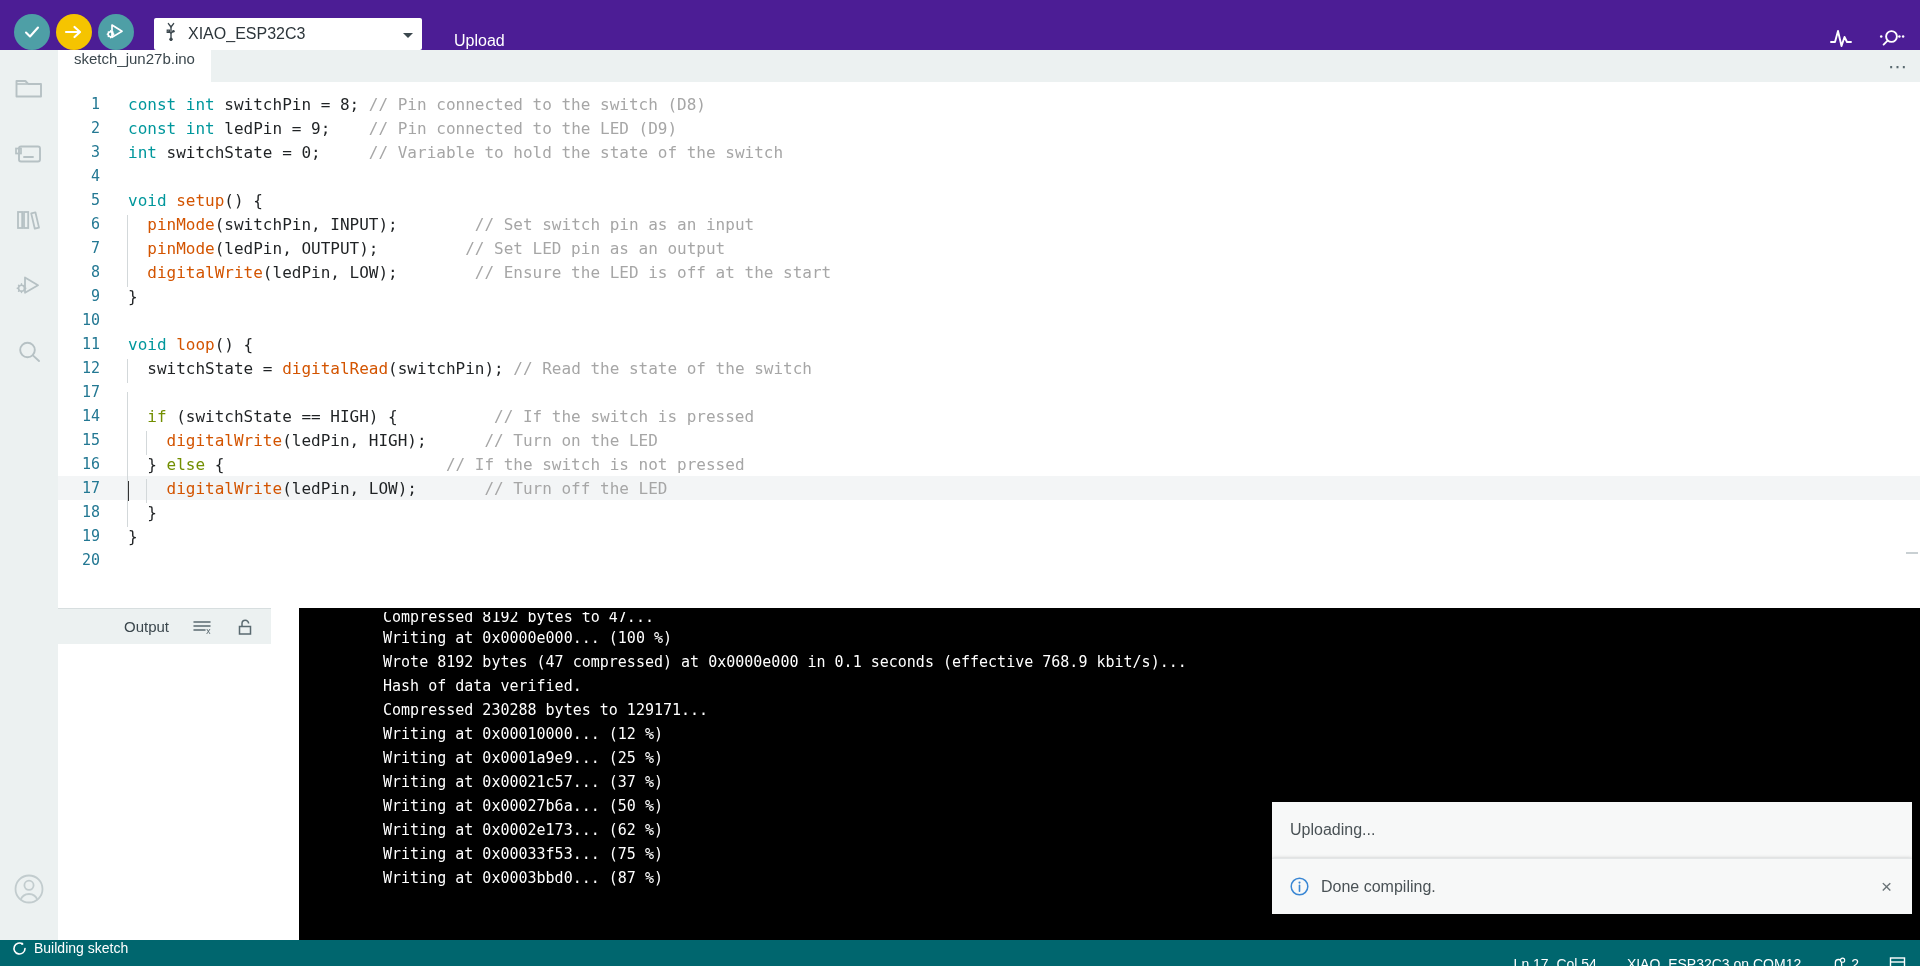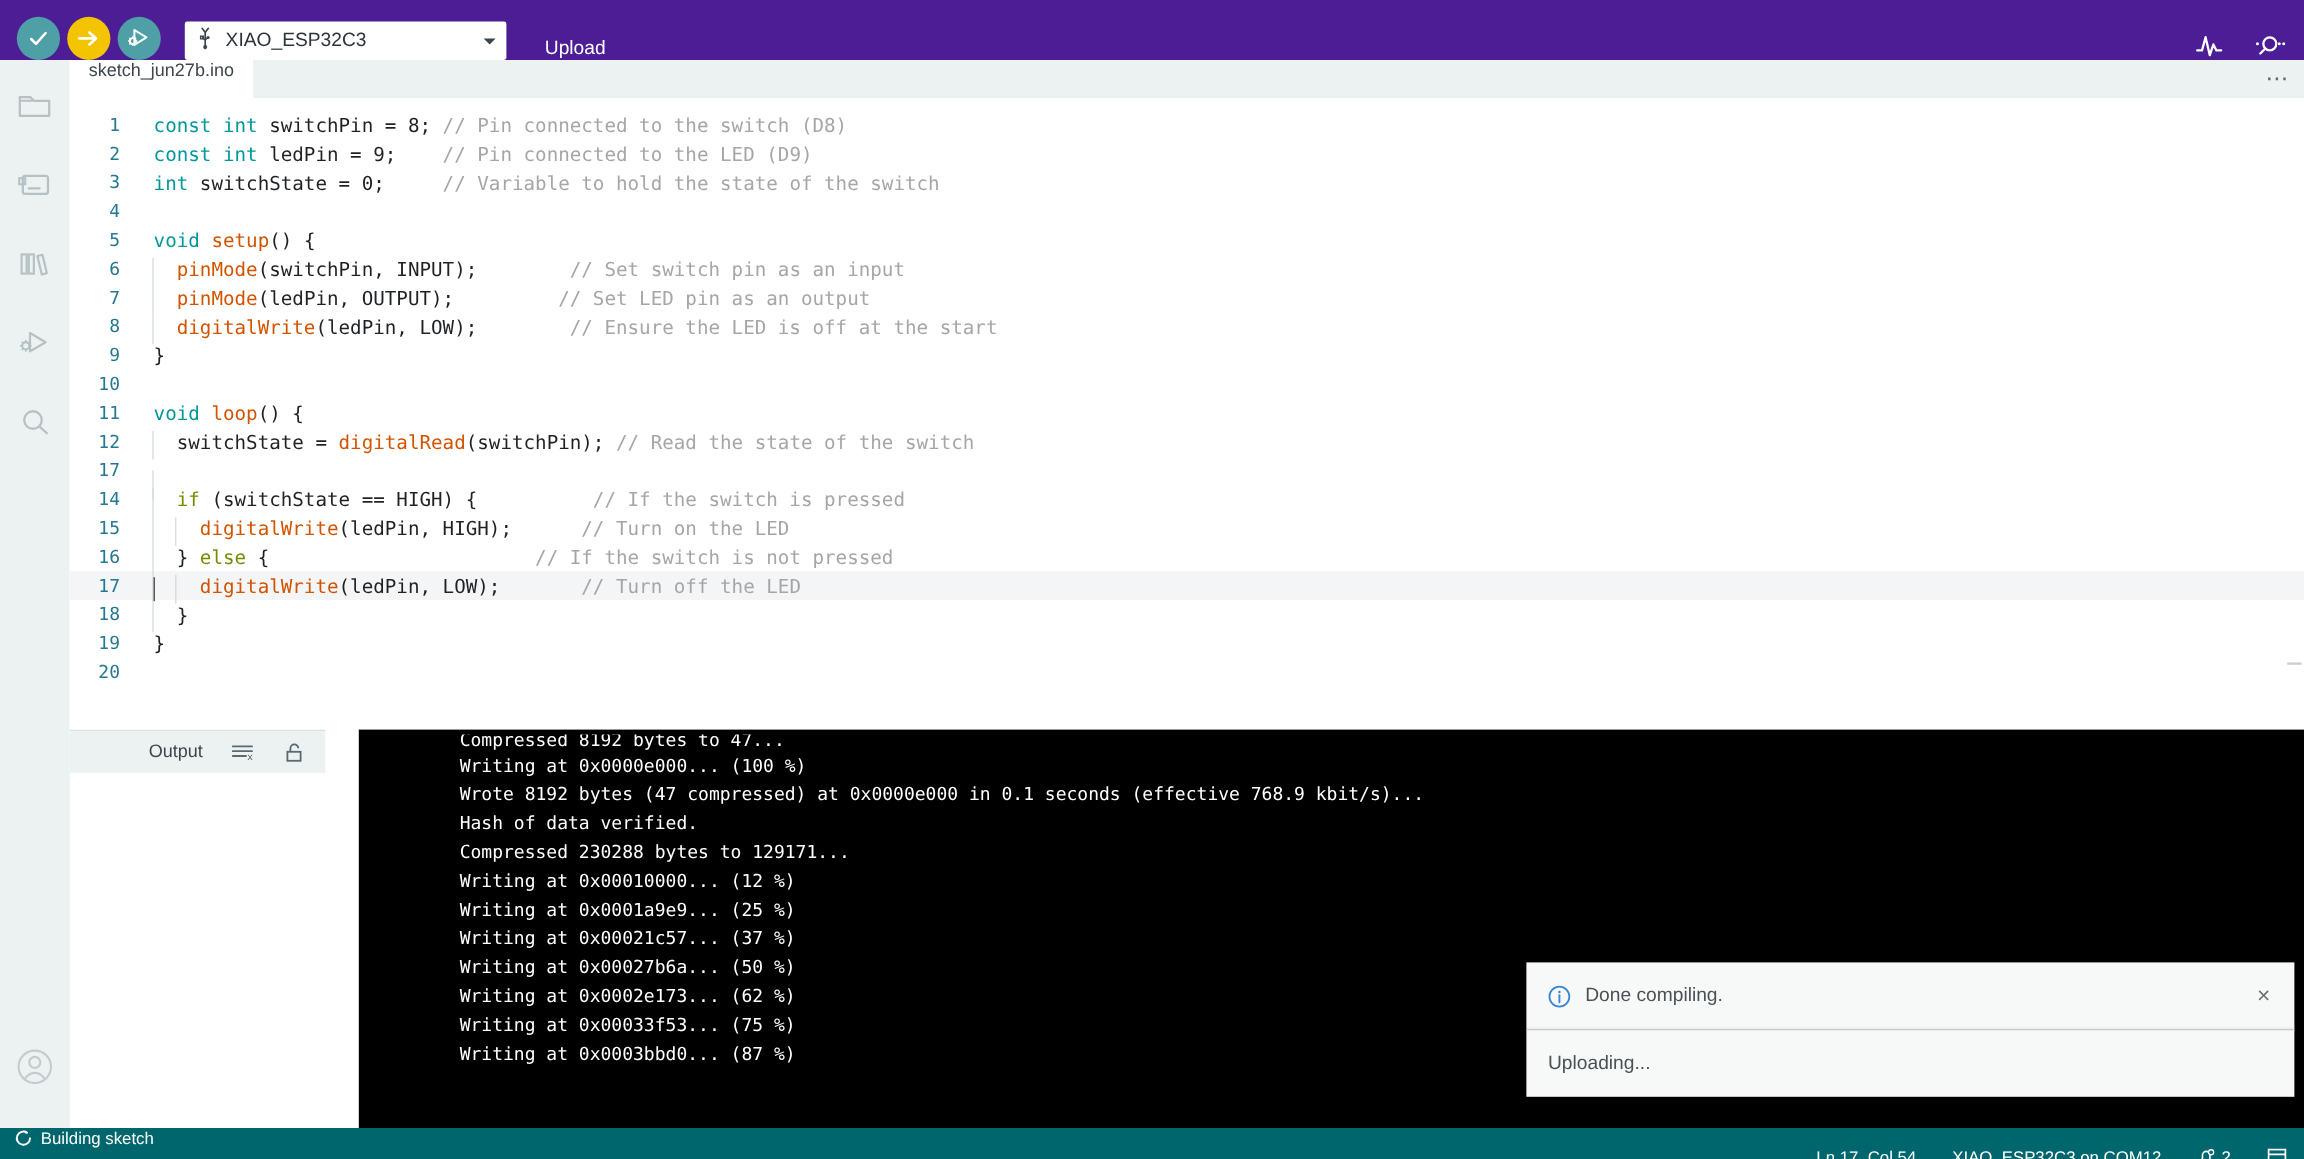--- a/index.html
+++ b/index.html
@@ -371,33 +371,33 @@
             <div class="console-line">Writing at 0x00033f53... (75 %)</div>
             <div class="console-line">Writing at 0x0003bbd0... (87 %)</div>
           </div>
       </div>
 
     </div>
   </div>
 
   <div class="toast-stack" id="toast-stack">
       <div class="toast">
+        <span class="t-txt">Uploading...</span>
+      </div>
+      <div class="toast">
         <span class="t-ico">
           <svg width="19" height="19" viewBox="0 0 19 19">
             <circle cx="9.5" cy="9.5" r="8.3" fill="none" stroke="#3a87d4" stroke-width="1.5"></circle>
             <circle cx="9.5" cy="5.6" r="1.05" fill="#3a87d4"></circle>
             <path d="M9.5 8.4 V14.2" stroke="#3a87d4" stroke-width="1.6" stroke-linecap="round"></path>
           </svg>
         </span>
         <span class="t-txt">Done compiling.</span>
         <span class="t-close">×</span>
       </div>
-      <div class="toast">
-        <span class="t-txt">Uploading...</span>
-      </div>
     </div>
 
   <div class="status-bar">
     <div class="sb-left">
       <span class="sp-ico">
         <svg width="15" height="15" viewBox="0 0 15 15">
           <path d="M13 7.5 a5.5 5.5 0 1 1 -2.4 -4.55" fill="none" stroke="#ffffff" stroke-width="1.6" stroke-linecap="round"></path>
           <path d="M10.1 1.2 L11.1 3.2 L9.1 3.9 Z" fill="#ffffff"></path>
         </svg>
       </span>

